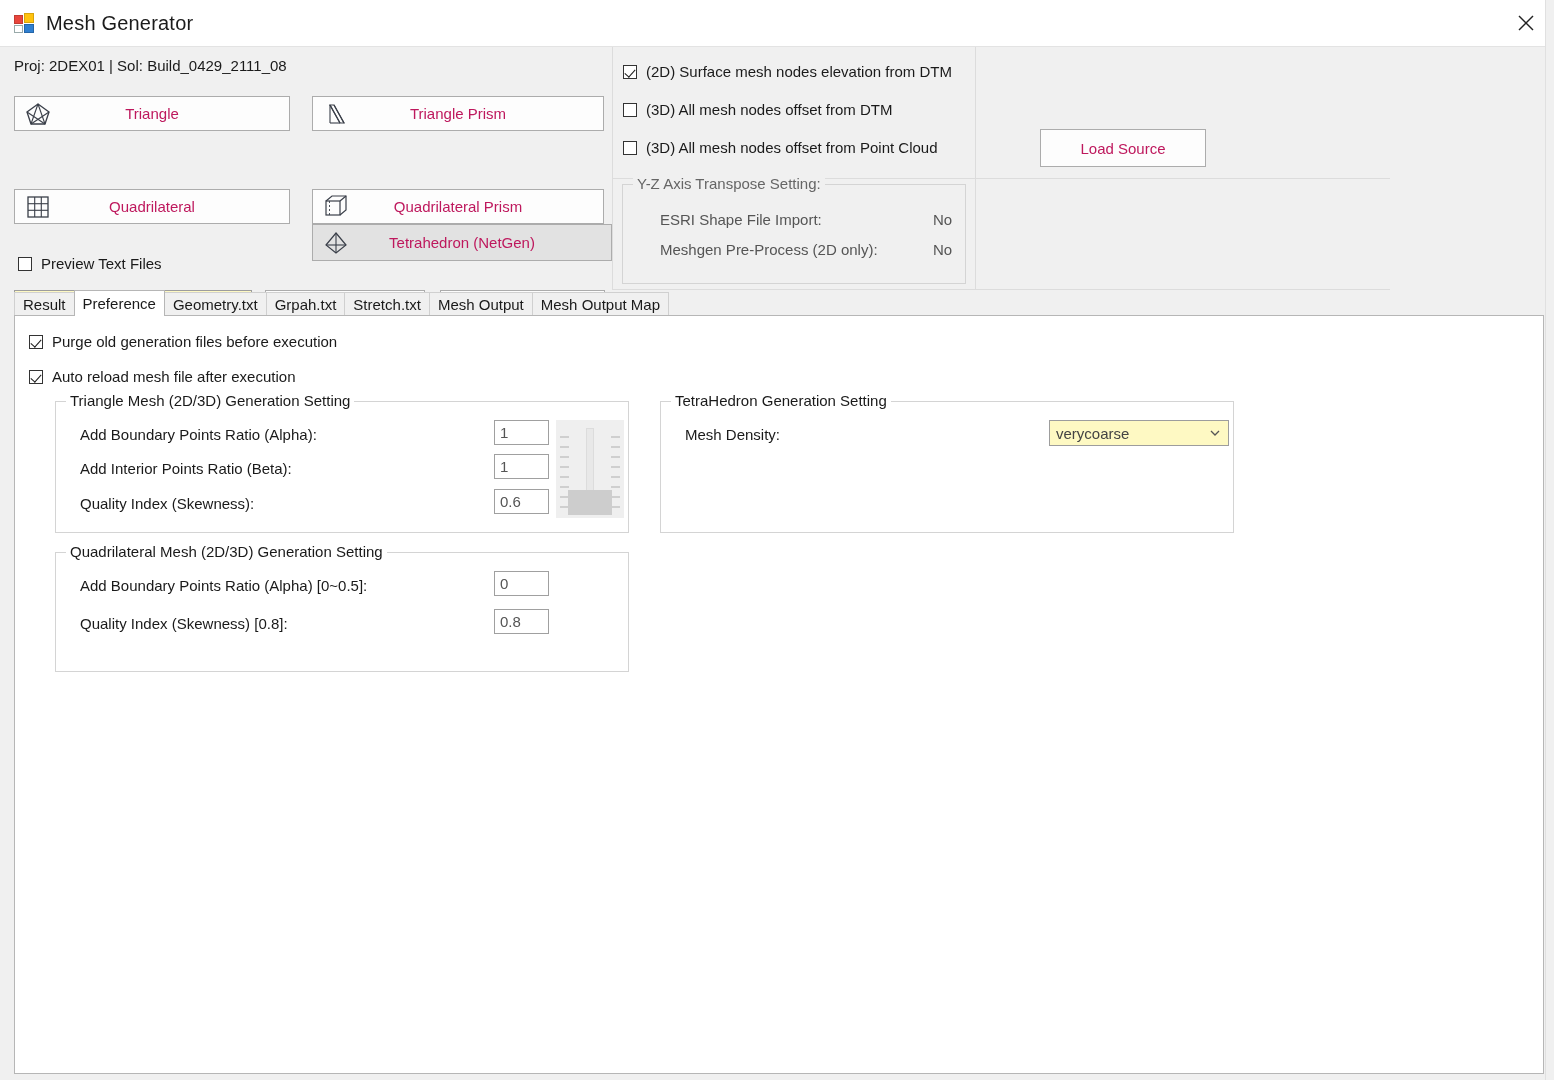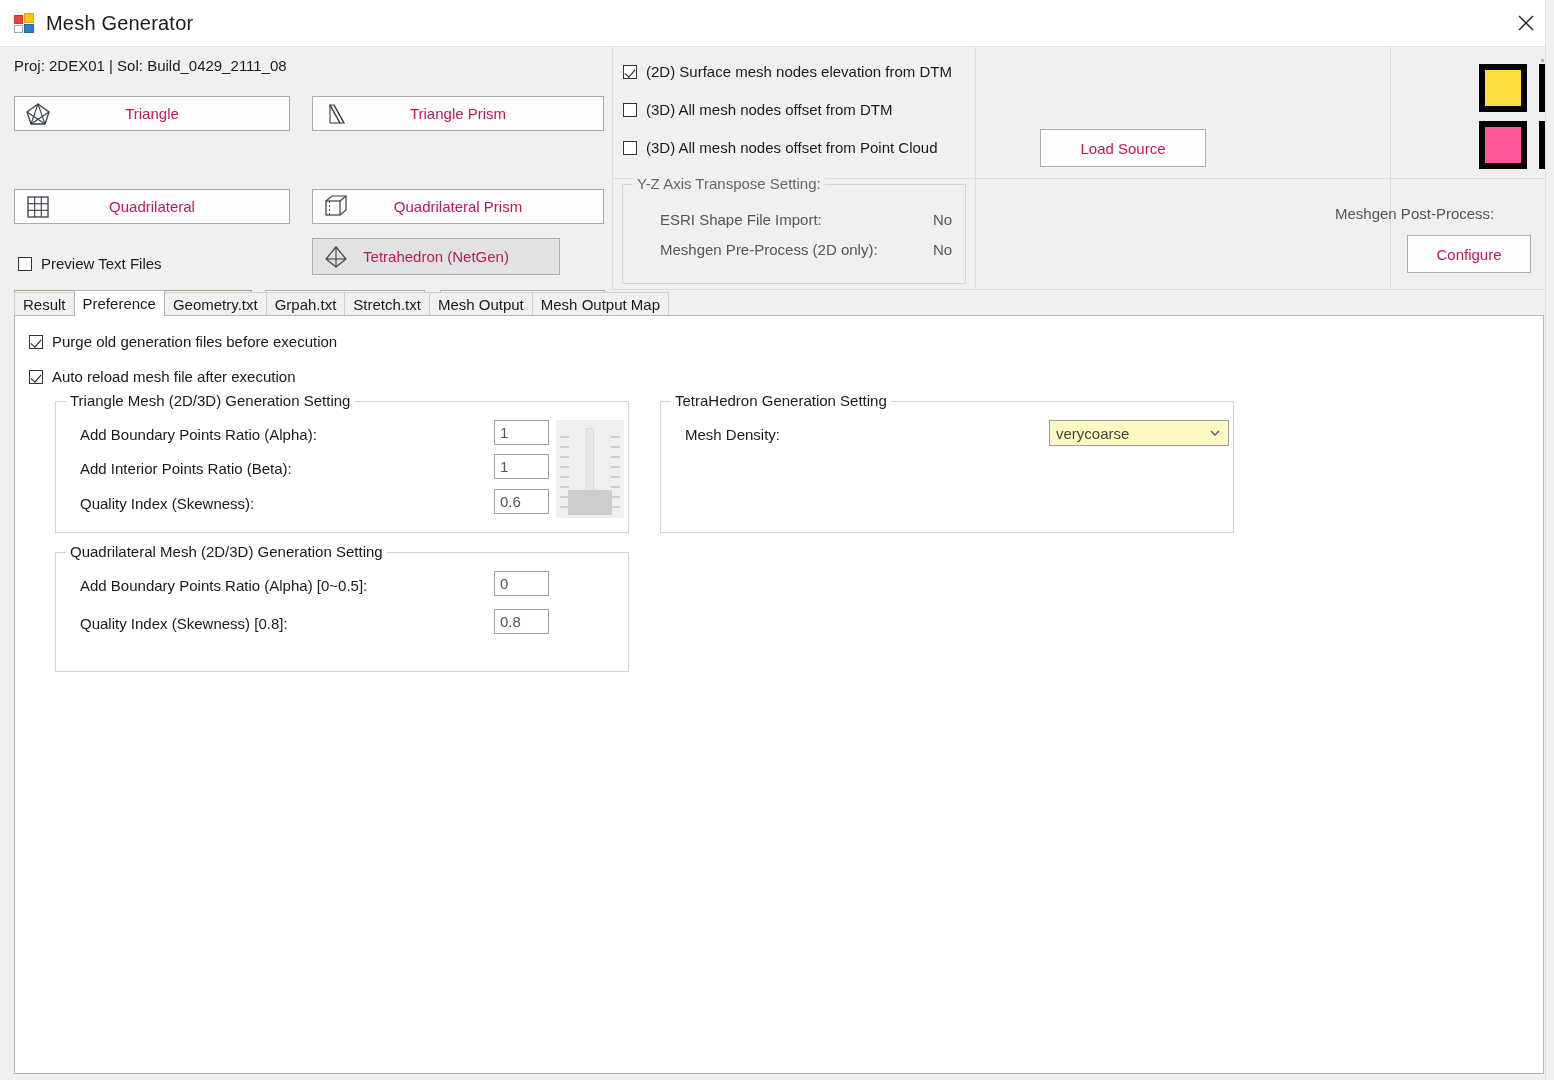--- a/index.html
+++ b/index.html
@@ -213,21 +213,21 @@
           <svg width="26" height="26" viewBox="0 0 26 26">
             <rect x="3" y="7" width="14" height="14" fill="none" stroke="#3a3f49" stroke-width="1.2"></rect>
             <polyline points="3,7 9,2 23,2 23,16 17,21" fill="none" stroke="#3a3f49" stroke-width="1.2"></polyline>
             <line x1="17" y1="7" x2="23" y2="2" stroke="#3a3f49" stroke-width="1.2"></line>
             <line x1="6.5" y1="7" x2="6.5" y2="21" stroke="#3a3f49" stroke-width="0.9" stroke-dasharray="2 2"></line>
           </svg>
         </span>
         <span class="lbl">Quadrilateral  Prism</span>
       </div>
 
-      <div class="btn gray" style="left:312px;top:191px;width:248px;height:37px;">
+      <div class="btn gray" style="left:312px;top:177px;width:300px;height:37px;">
         <span class="ico">
           <svg width="26" height="26" viewBox="0 0 26 26">
             <polygon points="13,3 23,15 13,23 3,15" fill="none" stroke="#3a3f49" stroke-width="1.2"></polygon>
             <line x1="13" y1="3" x2="13" y2="23" stroke="#3a3f49" stroke-width="1.1"></line>
             <line x1="3" y1="15" x2="23" y2="15" stroke="#3a3f49" stroke-width="1.1"></line>
           </svg>
         </span>
         <span class="lbl">Tetrahedron (NetGen)</span>
       </div>
 
@@ -280,52 +280,20 @@
     </div>
 
     <div class="hb-r1">
       <div class="hsplit" style="top:131px;"></div>
       <div class="hsplit" style="top:242px;"></div>
       <div class="btn" style="left:64px;top:82px;width:166px;height:38px;justify-content:center;">
         <span class="lbl">Load Source</span>
       </div>
     </div>
 
-    <div class="hb-r2">
-      <div class="hsplit" style="top:131px;"></div>
-      <div class="hsplit" style="top:242px;"></div>
-
-      <div class="grip">
-        <i style="left:0;top:0;"></i>
-          <i style="left:5px;top:0;"></i>
-        <i style="left:0;top:5px;"></i>
-          <i style="left:5px;top:5px;"></i>
-      </div>
-
-      <div class="sq-wrap" style="left:88px;top:17px;width:110px;height:105px;">
-        <div class="sq" style="left:0;top:0;">
-            <i id="sw0" style="background: rgb(255, 222, 62);"></i>
-          </div>
-        <div class="sq" style="left:60px;top:0;">
-            <i id="sw1" style="background: rgb(176, 80, 216);"></i>
-          </div>
-        <div class="sq" style="left:0;top:57px;">
-            <i id="sw2" style="background: rgb(255, 85, 153);"></i>
-          </div>
-        <div class="sq" style="left:60px;top:57px;">
-            <i id="sw3" style="background: rgb(0, 112, 238);"></i>
-          </div>
-      </div>
-
-      <span class="rowlabel" style="left:-56px;top:158px;color:#555;">Meshgen Post-Process:</span>
-
-      <div class="btn" style="left:16px;top:188px;width:124px;height:38px;justify-content:center;">
-        <span class="lbl">Configure</span>
-      </div>
-    </div>
   </div>
 
   <div class="tabstrip">
     <div class="tab">
         <span>Result</span>
       </div>
     <div class="tab active">
         <span>Preference</span>
       </div>
     <div class="tab">

